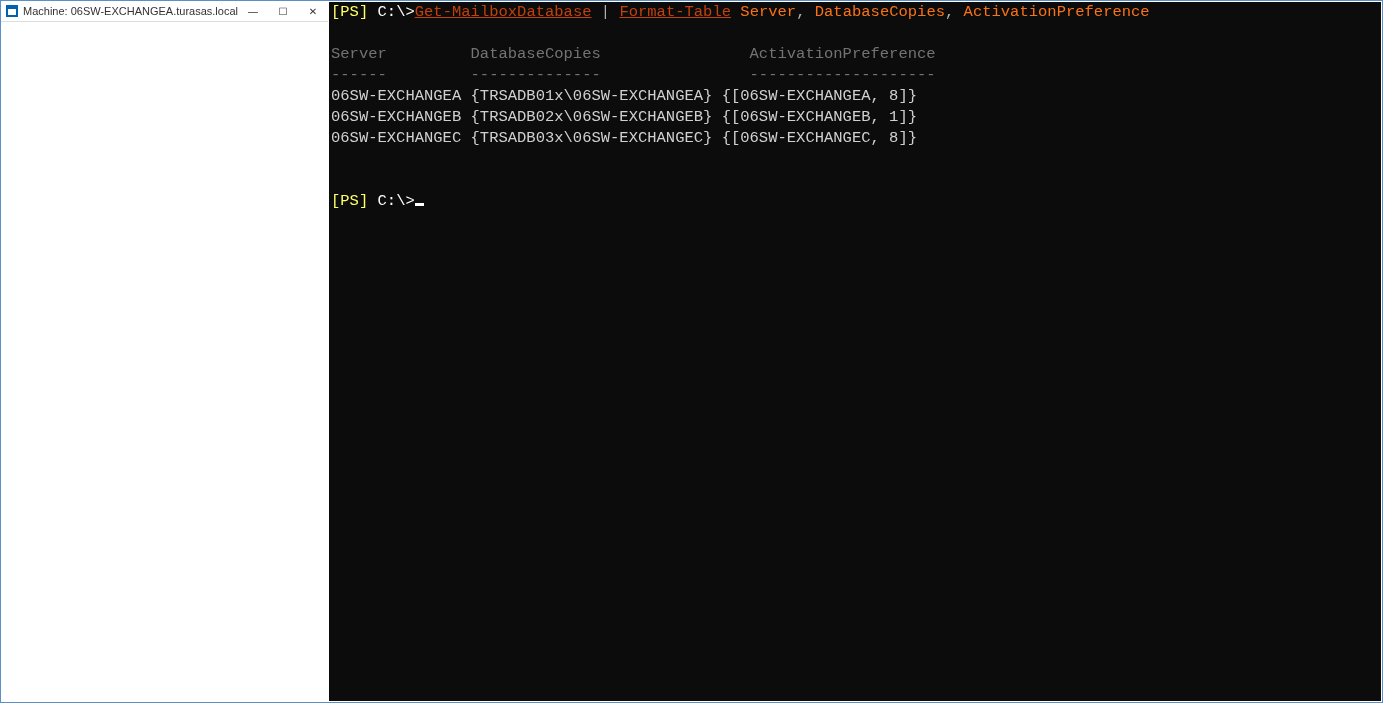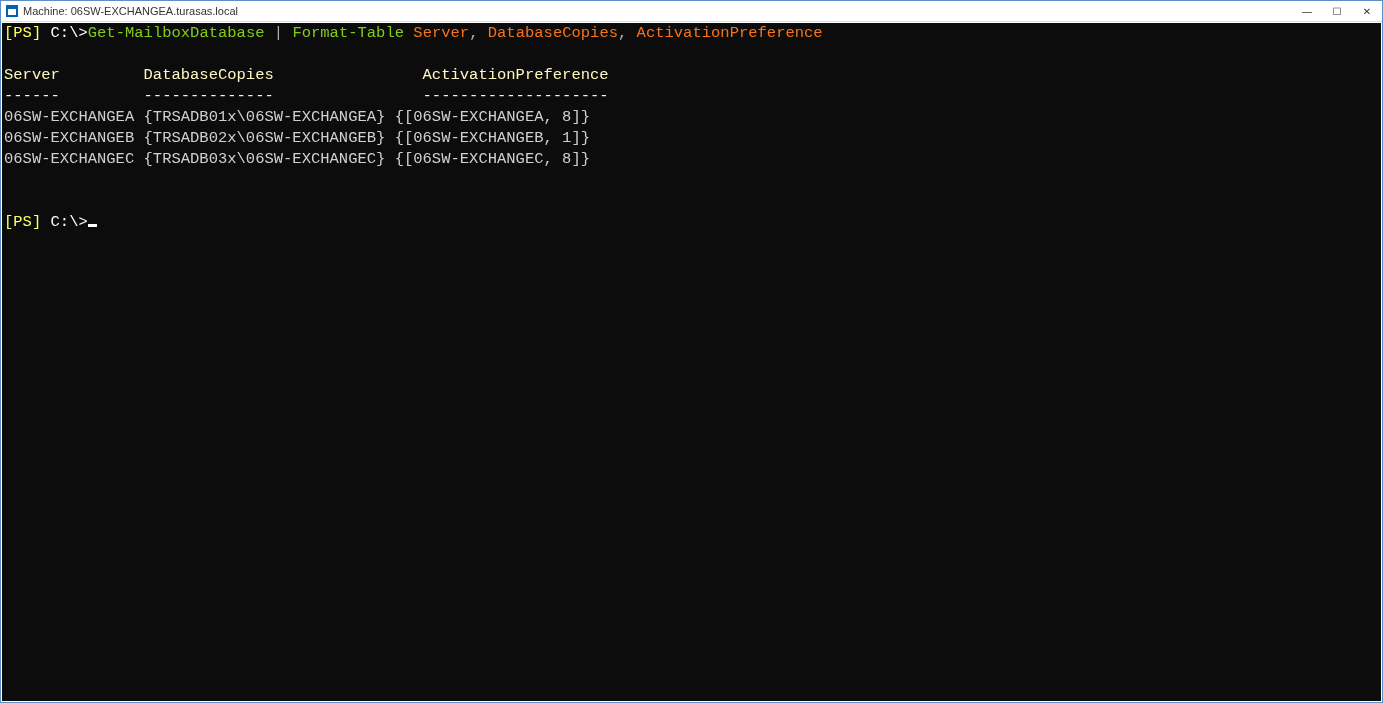--- a/index.html
+++ b/index.html
@@ -8,21 +8,21 @@
       background: #fff;
       width: 1383px;
       height: 703px;
       overflow: hidden;
     }
     .window {
       width: 1383px;
       height: 703px;
       border: 1px solid #5a8fc7;
       display: flex;
-      flex-direction: column;
+      flex-direction: row;
       background: #fff;
     }
     .titlebar {
       height: 21px;
       background: #fff;
       display: flex;
       align-items: center;
       font-size: 11px;
       color: #333;
       border-bottom: 1px solid #ddd;
@@ -65,25 +65,25 @@
       font-size: 15.5px;
       line-height: 21px;
       padding: 0px 2px 2px 2px;
       white-space: pre;
       overflow: hidden;
       position: relative;
       margin: 1px;
     }
     .ps-bracket { color: #ffff66; }
     .ps-path    { color: #ffffff; }
-    .ps-cmd     { color: #84cc16; }
+    .ps-cmd     { color: #c2410c; text-decoration: underline; }
     .ps-pipe    { color: #b0b0b0; }
     .ps-arg     { color: #f97316; }
     .ps-comma   { color: #b0b0b0; }
-    .hdr        { color: #fef9c3; }
+    .hdr        { color: #737373; }
     .row        { color: #d0d0d0; }
     .cursor {
       display: inline-block;
       width: 9px;
       height: 3px;
       background: #ffffff;
       vertical-align: baseline;
       margin-bottom: -1px;
     }
   </style>

